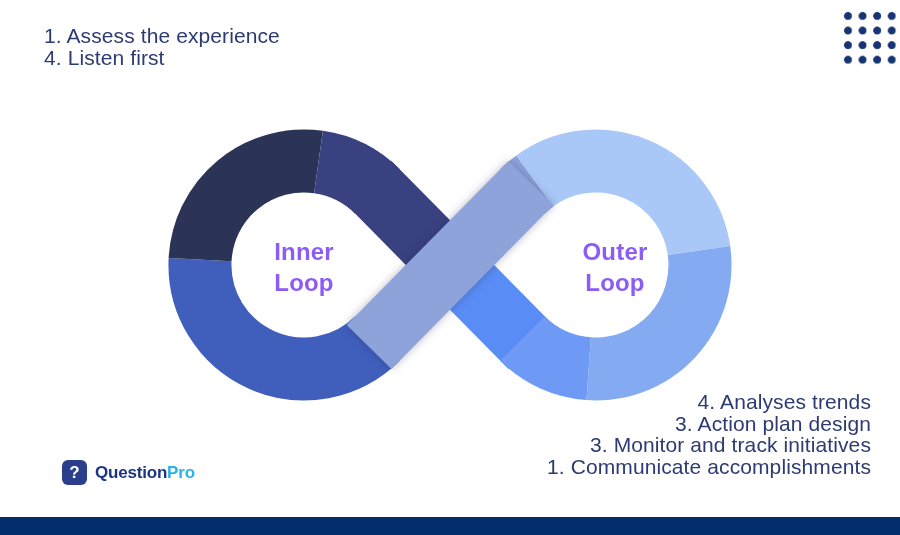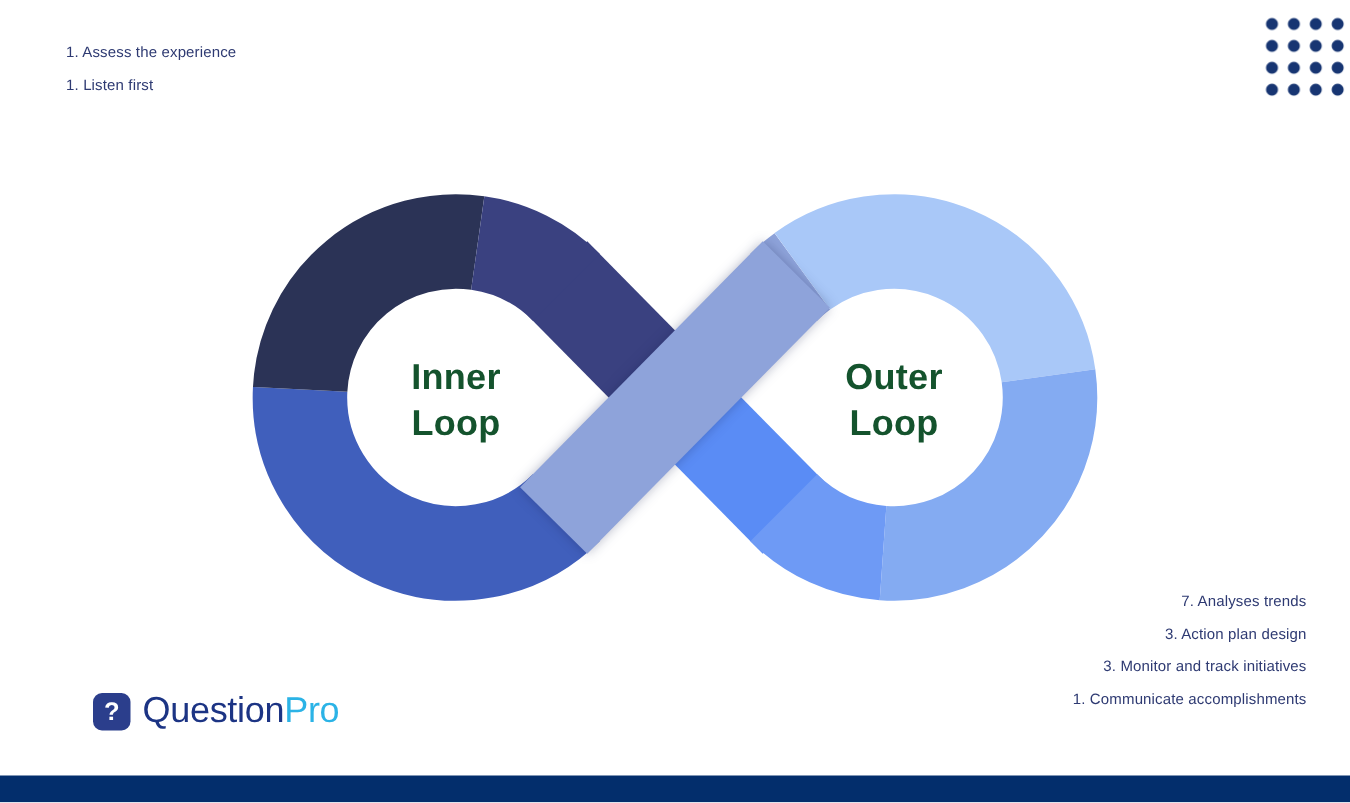--- a/index.html
+++ b/index.html
@@ -1,60 +1,60 @@
 <!DOCTYPE html>
 <html><head>
 <meta charset="utf-8">
 <style>
   html,body{margin:0;padding:0;background:#ffffff;}
   .stage{
     position:relative;width:900px;height:535px;overflow:hidden;background:#ffffff;
     font-family:"Liberation Sans",sans-serif;
   }
   
-  .step-list{position:absolute;font-size:10px;line-height:21.6px;color:#2E3A72;letter-spacing:.1px;}
+  .step-list{position:absolute;font-size:21px;line-height:21.6px;color:#2E3A72;letter-spacing:.1px;}
   .list-inner{left:44px;top:25px;text-align:left;}
   .list-outer{right:29px;top:391px;text-align:right;}
   
   .dots{
     position:absolute;left:841px;top:9px;width:60px;height:60px;
     background-image:radial-gradient(circle at 7px 7px,#173572 3.6px,rgba(0,0,0,0) 4.3px);
     background-size:14.6px 14.6px;background-repeat:repeat;
   }
   
   svg.infinity{position:absolute;left:0;top:0;}
   .band-top{filter:drop-shadow(0 0 4px rgba(20,30,80,0.30));}
   
   .loop-label{
     position:absolute;top:236px;width:90px;text-align:center;
-    font-size:24px;line-height:31px;font-weight:700;color:#14532d;letter-spacing:.2px;
+    font-size:24px;line-height:31px;font-weight:700;color:#8b5cf6;letter-spacing:.2px;
   }
   .label-inner{left:259px;}
-  .label-outer{left:551px;}
+  .label-outer{left:570px;}
   
   .logo{position:absolute;left:62px;top:460px;display:flex;align-items:center;gap:8px;}
   .logo-mark{
     width:25px;height:25px;border-radius:6px;background:#2B3E8C;color:#ffffff;
     display:flex;align-items:center;justify-content:center;
     font-size:17px;font-weight:700;line-height:1;
   }
-  .logo-text{font-size:24px;font-weight:400;letter-spacing:-.2px;white-space:nowrap;}
+  .logo-text{font-size:17px;font-weight:700;letter-spacing:-.2px;white-space:nowrap;}
   .logo-text .q{color:#1C3484;}
   .logo-text .p{color:#2BB3E6;}
   
   .footer-bar{position:absolute;left:0;bottom:0;width:900px;height:18px;background:#032E6C;}
 </style>
 </head>
 <body>
 
 <div class="stage">
 
   <div class="step-list list-inner">
     <div>1. Assess the experience</div>
-    <div>1. Listen first</div>
+    <div>4. Listen first</div>
   </div>
 
   <div class="dots"></div>
 
   <svg class="infinity" width="900" height="535" viewBox="0 0 900 535">
 
     <polygon points="346.7,205.1 391.5,160.9 478.0,248.6 433.2,292.8" fill="#3A4180"></polygon>
 
     <polygon points="422.0,281.4 466.8,237.2 553.3,324.9 508.5,369.1" fill="#5A8CF5"></polygon>
 
@@ -67,21 +67,21 @@
     <path d="M 699 250.5 A 104 104 0 0 1 588.7 368.7" fill="none" stroke="#84ABF2" stroke-width="63"></path>
     <path d="M 588.7 368.7 A 104 104 0 0 1 522.5 338.5" fill="none" stroke="#6E9AF5" stroke-width="63"></path>
 
     <polygon class="band-top" points="346.7,324.9 508.5,160.9 553.3,205.1 391.5,369.1" fill="#8EA3DA"></polygon>
   </svg>
 
   <div class="loop-label label-inner">Inner Loop</div>
   <div class="loop-label label-outer">Outer Loop</div>
 
   <div class="step-list list-outer">
-    <div>7. Analyses trends</div>
+    <div>4. Analyses trends</div>
     <div>3. Action plan design</div>
     <div>3. Monitor and track initiatives</div>
     <div>1. Communicate accomplishments</div>
   </div>
 
   <div class="logo">
     <div class="logo-mark">
       <span>?</span>
     </div>
     <div class="logo-text"><span class="q">Question</span><span class="p">Pro</span></div>

